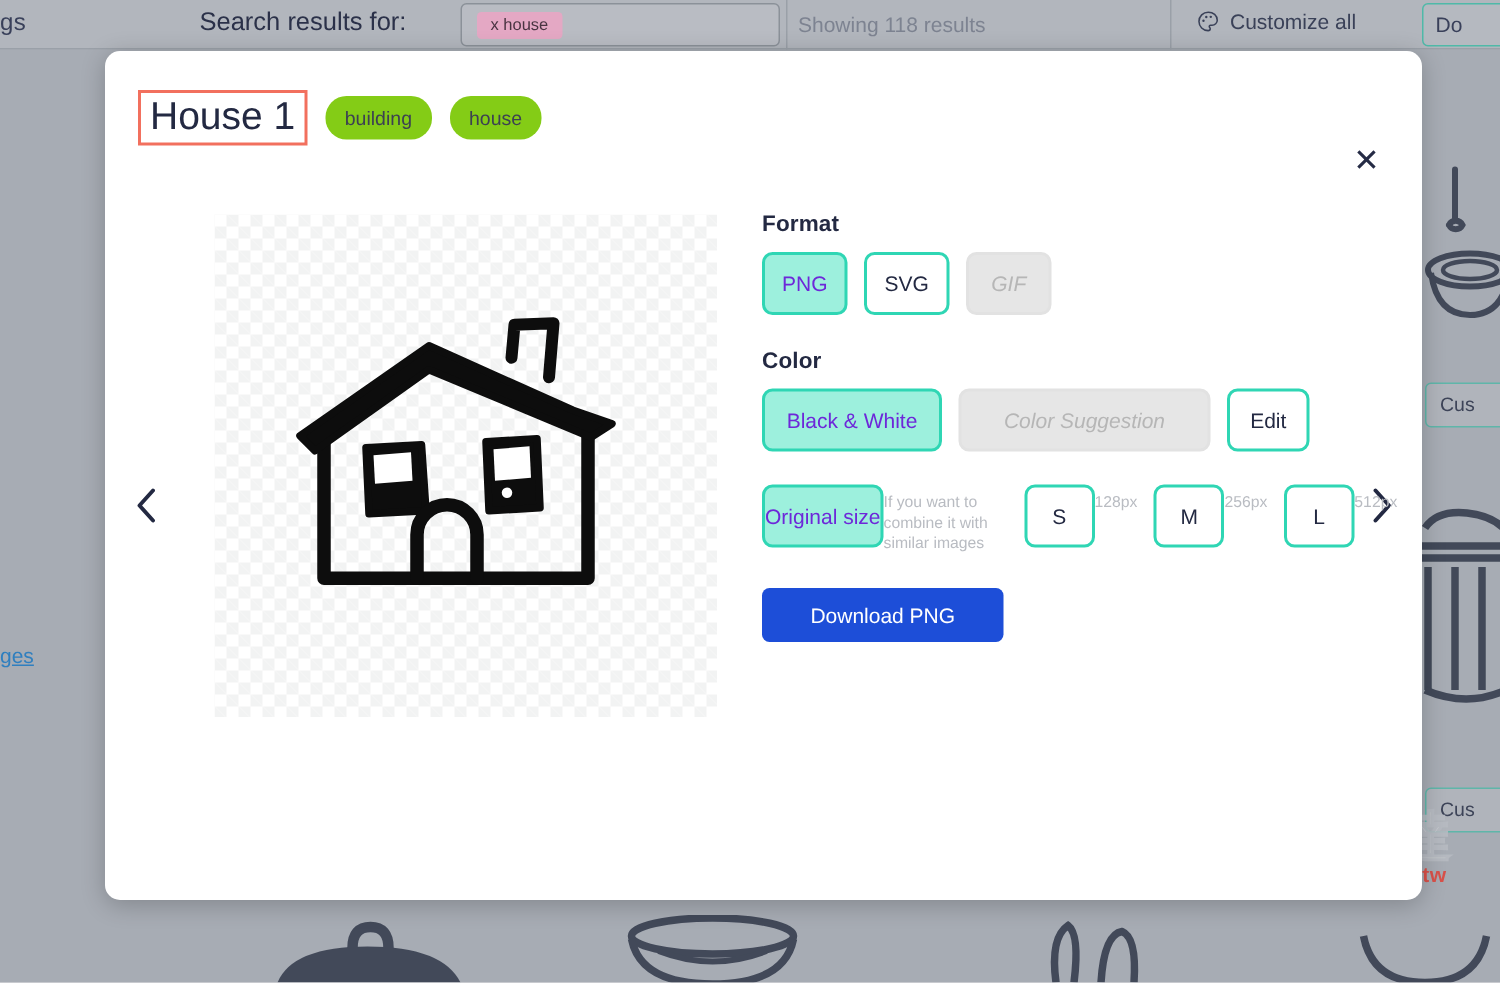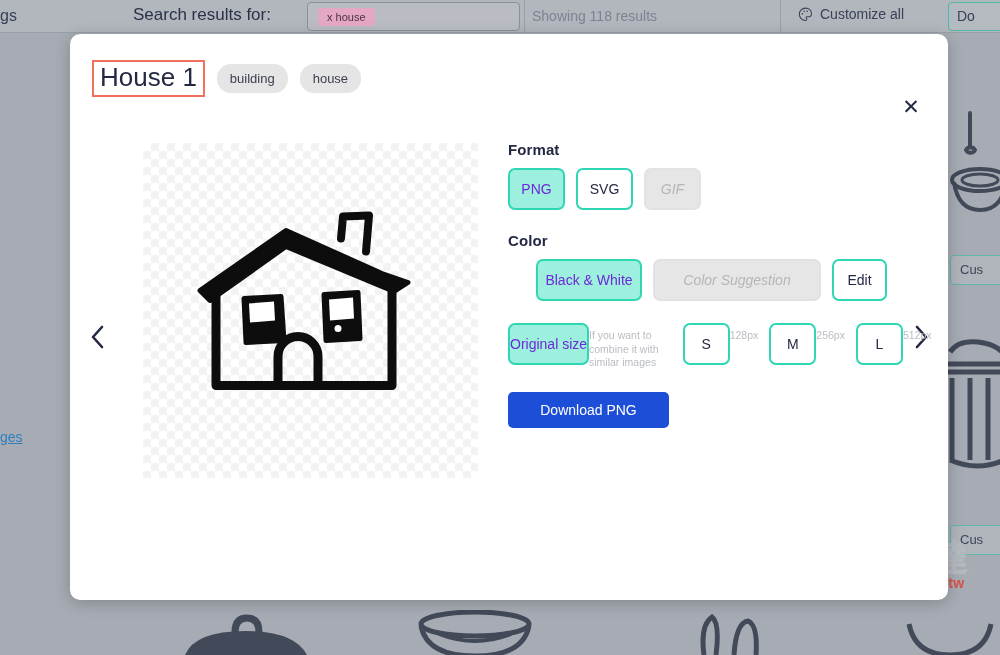--- a/index.html
+++ b/index.html
@@ -128,21 +128,21 @@
     display: flex; align-items: center; gap: 12px;
   }
   .asset-title {
     font-size: 26px; color: #232942;
     padding: 2px 6px 4px 6px;
     border: 2px solid #f2705e;
     line-height: 1.05;
     white-space: nowrap;
   }
   .tag-pill {
-    background: #e5e5e5; color: #3c4152;
+    background: #84cc16; color: #3c4152;
     font-size: 13px; padding: 7px 13px;
     border-radius: 14px; white-space: nowrap;
   }
 
   
   .preview {
     position: absolute; left: 73px; top: 109px;
     width: 335px; height: 335px;
     background-color: #ffffff;
     background-image:
@@ -177,21 +177,21 @@
     white-space: nowrap; padding: 0 14px;
   }
   .opt.sel    { background: #9df0dd; border: 2px solid #2fd6b4; color: #6d28d9; }
   .opt.out    { background: #ffffff; border: 2px solid #2fd6b4; color: #232942; }
   .opt.dis    { background: #e6e6e6; border: 2px solid #e2e2e2; color: #b6b6b6; cursor: default; font-style: italic; }
 
   .fmt { width: 57px; padding: 0; }
   .sec-format { margin-bottom: 22px; }
   .sec-color  { margin-bottom: 22px; }
 
-  .col-bw   { width: 106px; padding: 0; margin-left: 28px; }
+  .col-bw   { width: 120px; padding: 0; }
   .col-sug  { width: 168px; padding: 0; }
   .col-edit { width: 55px; padding: 0; }
 
   .size-cell { display: flex; flex-direction: row; }
   .size-orig { width: 124px; padding: 0; }
   .size-sml  { width: 47px; padding: 0; }
   .size-cap {
     font-size: 10.5px; color: #b9bcc2; margin-top: 6px;
     line-height: 1.3; max-width: 118px;
   }

